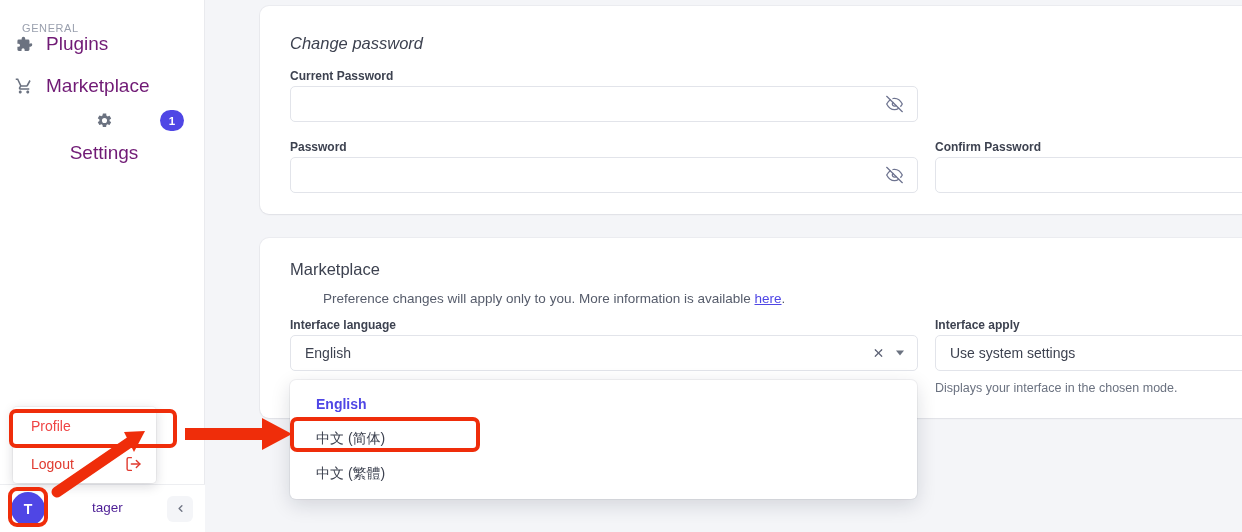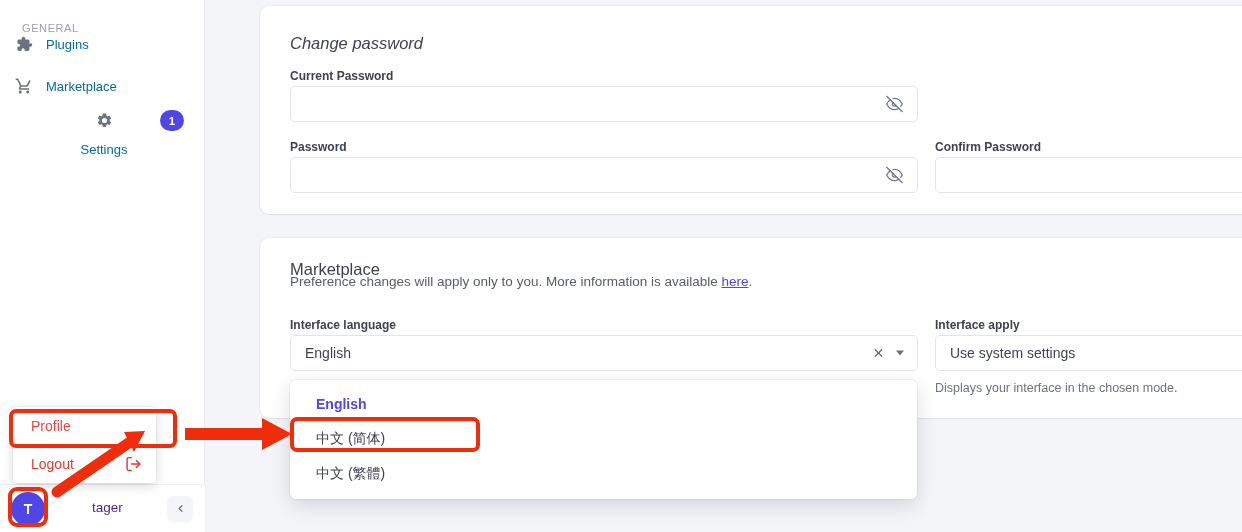--- a/index.html
+++ b/index.html
@@ -27,21 +27,21 @@
   .nav-item {
     position: absolute; left: 14px; width: 180px; height: 34px;
     display: flex; align-items: center; gap: 12px;
     cursor: pointer; border-radius: 6px;
   }
   .nav-icon {
     width: 20px; height: 20px;
     display: flex; align-items: center; justify-content: center;
     color: #6b7280; flex: none;
   }
-  .nav-label { font-size: 13px; color: #0369a1; white-space: nowrap; }
+  .nav-label { font-size: 19px; color: #701a75; white-space: nowrap; }
   .nav-badge {
     position: absolute; right: 10px;
     min-width: 24px; height: 21px; padding: 0 7px;
     background: #4f46e5; color: #fff;
     border-radius: 11px; font-size: 11.5px; font-weight: bold;
     display: flex; align-items: center; justify-content: center;
   }
 
   
   #user-bar {
@@ -292,21 +292,21 @@
 
       <div class="field-label" style="left:675px; top:134px;">Confirm Password</div>
       <div class="input-box" style="left:675px; top:151px; width:628px;">
         <span class="txt" placeholder=""></span>
       </div>
     </section>
 
     <section class="card" id="card-experience">
       <h2 class="card-title" style="top:22px;">Marketplace</h2>
 
-      <p class="card-sub" style="top:36px;">
+      <p class="card-sub" style="top:53px;margin-left:33px;">
         <span>Preference changes will apply only to you. More information is available </span><a href="#">here</a><span>.</span>
       </p>
 
       <div class="field-label" style="left:30px; top:80px;">Interface language</div>
       <div class="input-box" style="left:30px; top:97px; width:628px;">
         <span class="txt">English</span>
         <span class="sel-clear">
           <svg width="13" height="13" viewBox="0 0 24 24" fill="none" stroke="currentColor" stroke-width="2.2" stroke-linecap="round">
             <line x1="18" y1="6" x2="6" y2="18"></line>
               <line x1="6" y1="6" x2="18" y2="18"></line>

